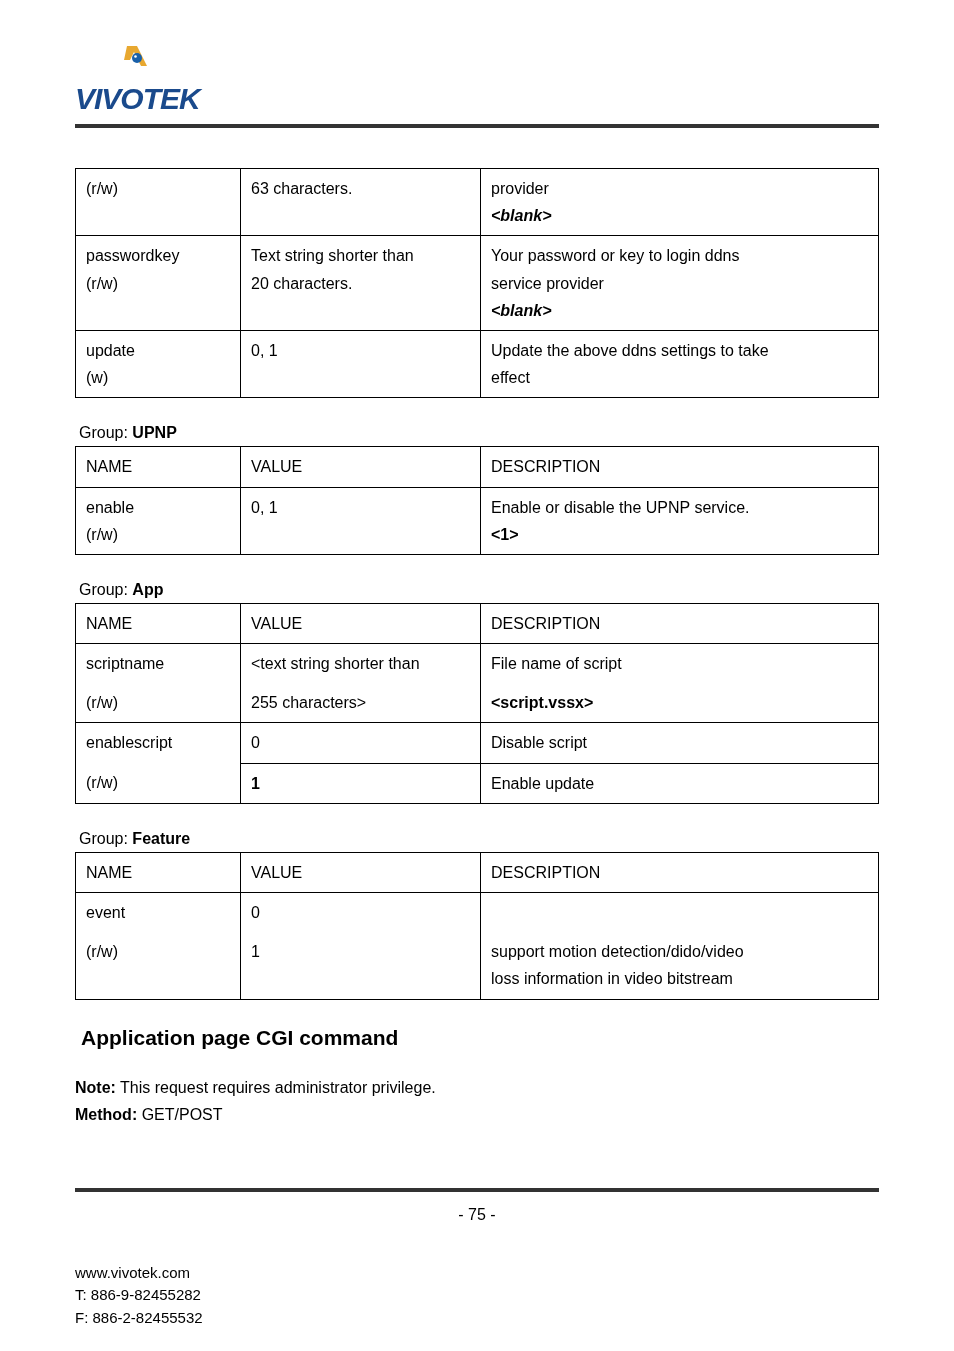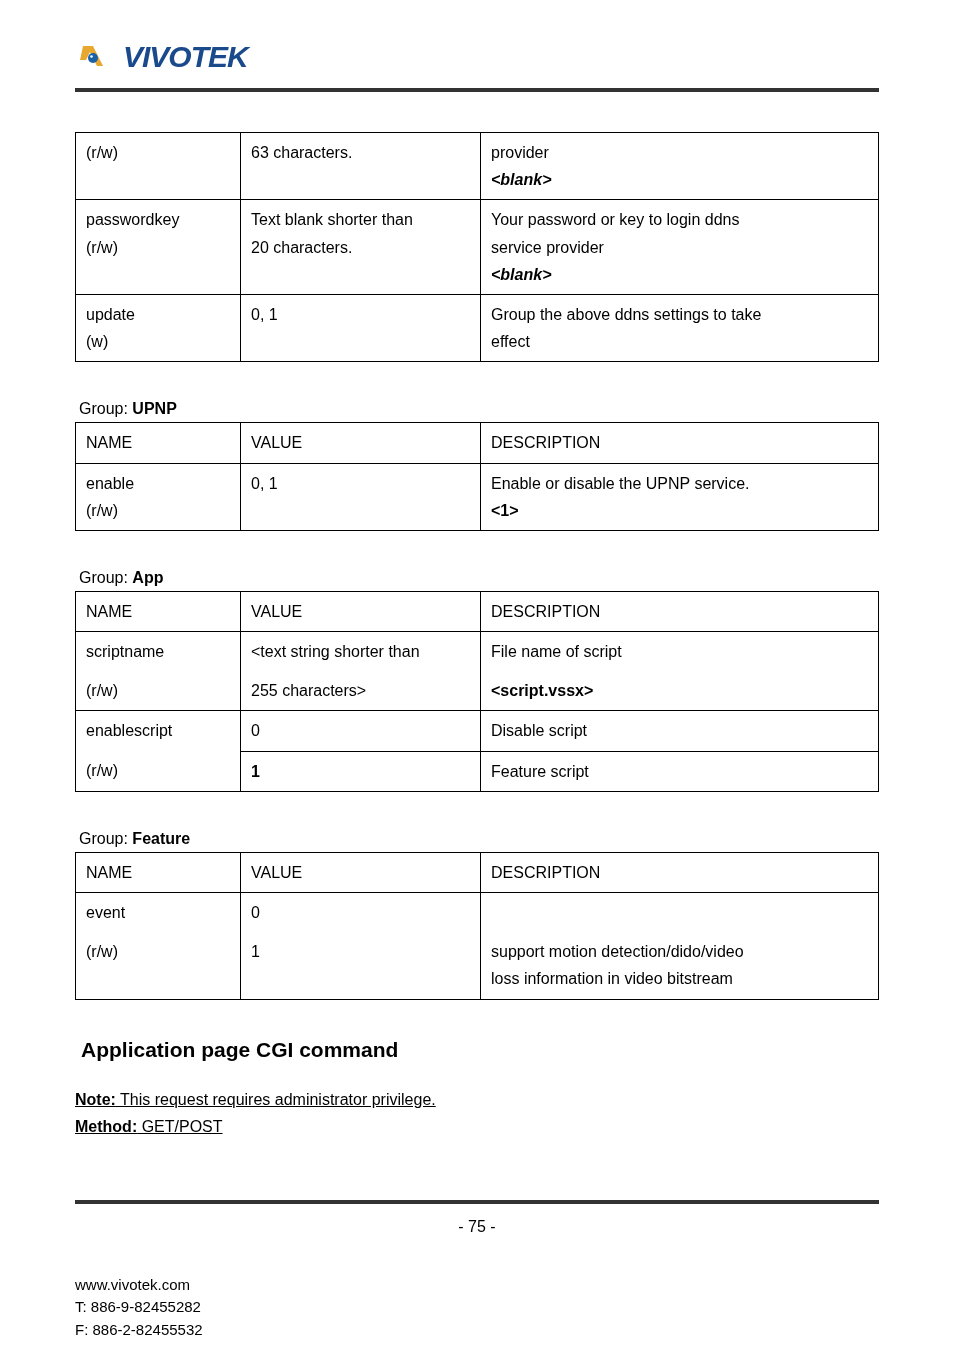--- a/index.html
+++ b/index.html
@@ -14,39 +14,41 @@
   .page {
     padding: 40px 75px 30px 75px;
     min-height: 1351px;
     position: relative;
   }
   .logo-row {
     padding-bottom: 8px;
   }
   .logo {
     display: inline-flex;
-    gap: 12px;
+    align-items: center;
+    gap: 6px;
+    flex-direction: column;
   }
   .logo-text {
     font-weight: 900;
     font-size: 30px;
     font-style: italic;
     letter-spacing: -1px;
     color: #1a4a8c;
     font-family: Arial, sans-serif;
   }
   .header-rule {
     height: 4px;
     background: #333;
     margin-bottom: 40px;
   }
   table {
     border-collapse: collapse;
     width: 100%;
-    margin-bottom: 38px;
+    margin-bottom: 26px;
   }
   td, th {
     border: 1px solid #000;
     padding: 6px 10px;
     text-align: left;
     vertical-align: top;
     font-size: 16px;
     font-weight: normal;
     line-height: 1.7;
   }
@@ -61,21 +63,20 @@
   .italic-bold { font-weight: bold; font-style: italic; }
   .section-heading {
     font-size: 21px;
     font-weight: bold;
     margin: 16px 0 24px 6px;
   }
   .note-block {
     font-size: 16px;
     line-height: 1.7;
     margin-bottom: 20px;
-    text-decoration: underline;
   }
   .footer-rule {
     height: 4px;
     background: #333;
     margin-top: 60px;
   }
   .page-number {
     text-align: center;
     font-size: 16px;
     margin-top: 14px;
@@ -115,37 +116,37 @@
         <span>provider</span><br>
         <span class="italic-bold">&lt;blank&gt;</span>
       </td>
     </tr>
     <tr>
       <td class="col-name">
         <span>passwordkey</span><br>
         <span>(r/w)</span>
       </td>
       <td class="col-value">
-        <span>Text blank shorter than</span><br>
+        <span>Text string shorter than</span><br>
         <span>20 characters.</span>
       </td>
       <td>
         <span>Your password or key to login ddns</span><br>
         <span>service provider</span><br>
         <span class="italic-bold">&lt;blank&gt;</span>
       </td>
     </tr>
     <tr>
       <td class="col-name">
         <span>update</span><br>
         <span>(w)</span>
       </td>
       <td class="col-value">0, 1</td>
       <td>
-        <span>Group the above ddns settings to take</span><br>
+        <span>Update the above ddns settings to take</span><br>
         <span>effect</span>
       </td>
     </tr>
   </tbody>
     </table>
 
   <div class="group-label">
     <span>Group: </span><span class="bold">UPNP</span>
   </div>
   <table>
@@ -190,21 +191,21 @@
       <td style="border-top:none"><span class="bold">&lt;script.vssx&gt;</span></td>
     </tr>
     <tr>
       <td class="col-name" style="border-bottom:none">enablescript</td>
       <td class="col-value">0</td>
       <td>Disable script</td>
     </tr>
     <tr>
       <td class="col-name" style="border-top:none">(r/w)</td>
       <td class="col-value"><span class="bold">1</span></td>
-      <td>Feature script</td>
+      <td>Enable update</td>
     </tr>
   </tbody>
     </table>
 
   <div class="group-label">
     <span>Group: </span><span class="bold">Feature</span>
   </div>
   <table>
     <tbody>
         <tr>

